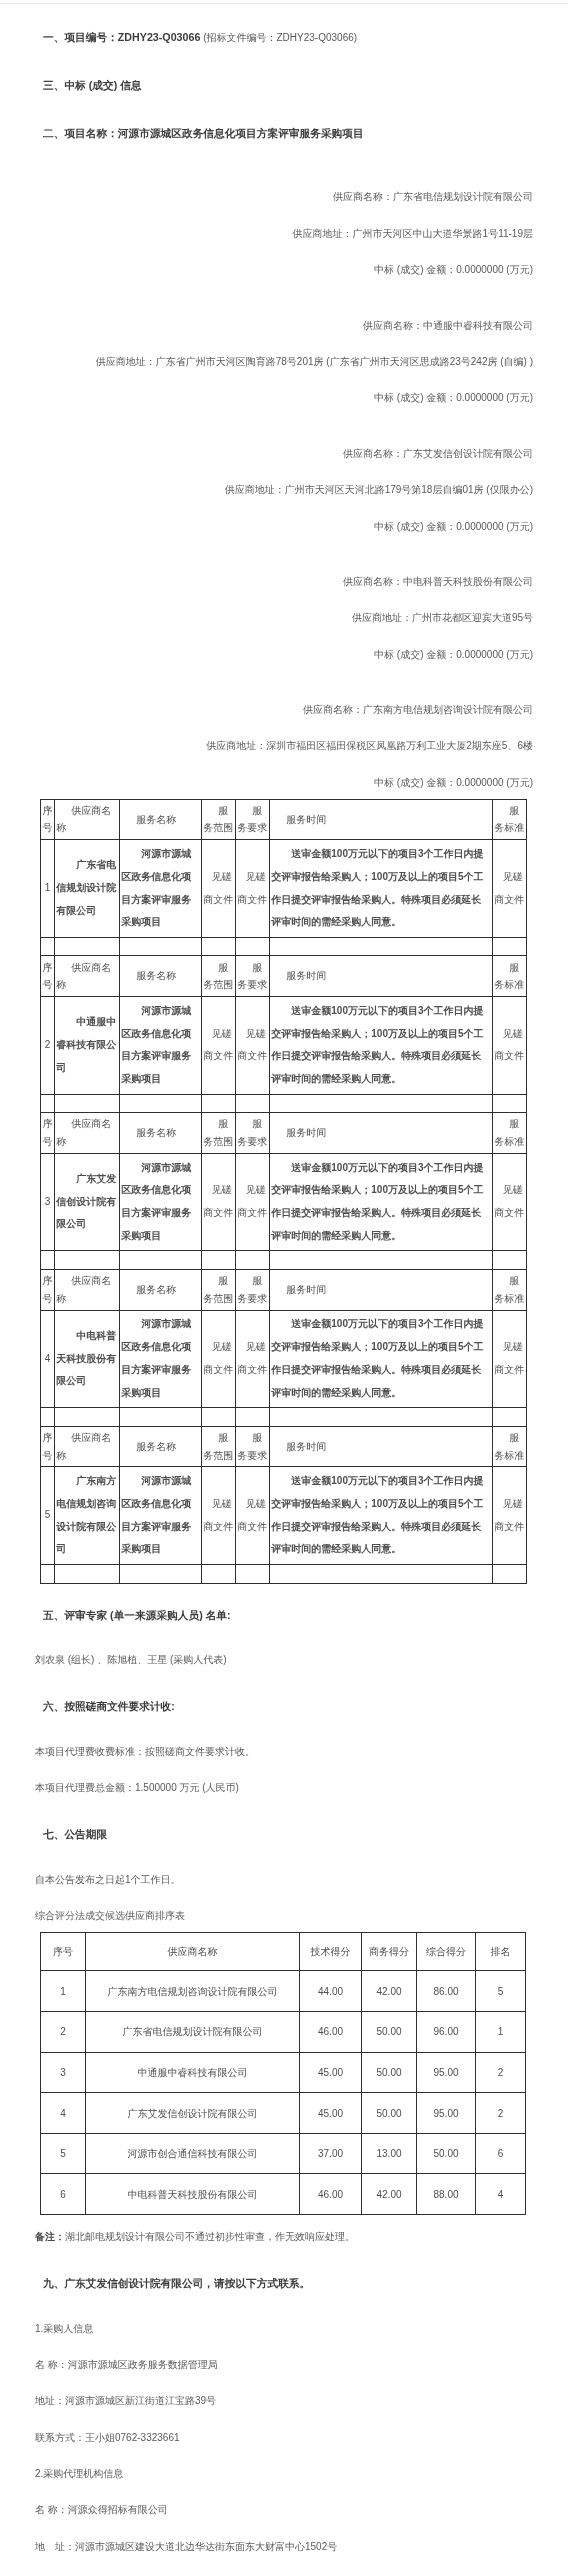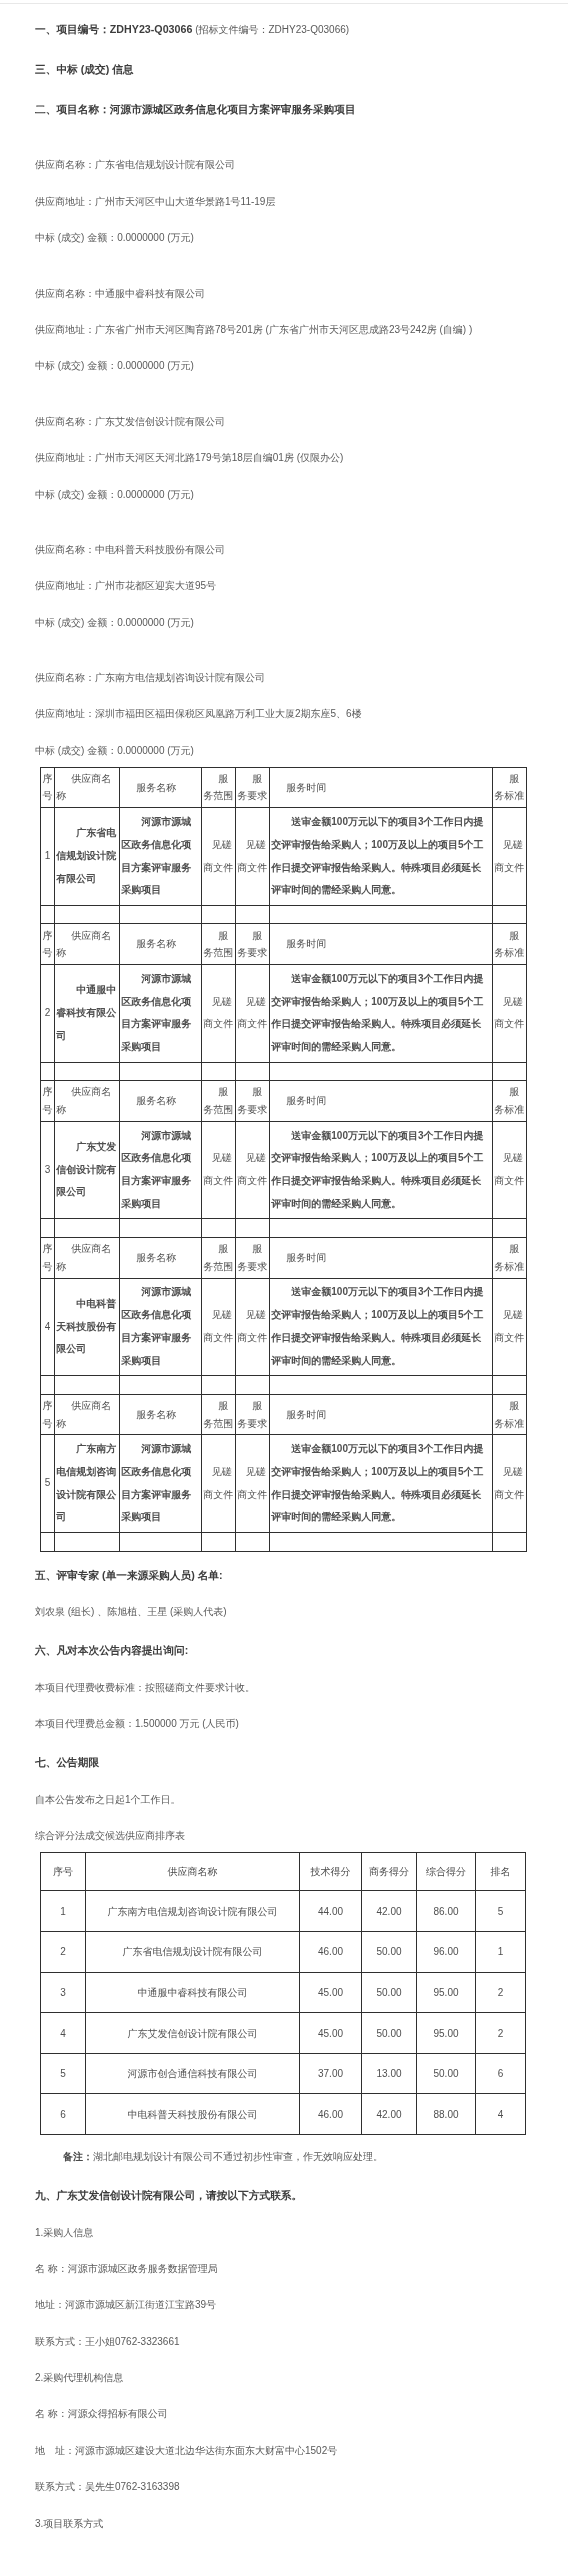--- a/index.html
+++ b/index.html
@@ -2,26 +2,26 @@
 <html style="font-size:10px"><head>
 <meta charset="utf-8">
 <style>
   html,body{margin:0;padding:0;background:#ffffff;}
   .page{
     width:568px;height:2576px;box-sizing:border-box;
     padding:0 35px;position:relative;background:#fff;overflow:hidden;
     font-family:"Liberation Sans","DejaVu Sans",sans-serif;
   }
   .top-rule{position:absolute;top:3.1px;left:0;width:568px;height:0.6px;background:#e8e8e8;}
-  .h{font-size:10.7px;font-weight:700;color:#3d3d3d;line-height:16.4px;margin:0;padding-top:22.7px;}
+  .h{font-size:10.7px;font-weight:700;color:#3d3d3d;line-height:16.4px;margin:8px;padding-top:22.7px;}
   .h-first{padding-top:21.4px;}
   .h-normal{font-weight:400;color:#595959;font-size:10px;}
   .p{font-size:10px;color:#595959;line-height:15px;margin:0;padding-top:21.4px;}
-  .group{padding-top:19px;}
-  .bold{font-weight:700;color:#4a4a4a;margin-left:28px;}
+  .group{padding-top:19px;text-align:right;}
+  .bold{font-weight:700;color:#4a4a4a;}
 
   table{border-collapse:collapse;margin-left:5px;margin-top:8.8px;
         font-family:"Liberation Sans","DejaVu Sans",sans-serif;}
   .grid{border:1.3px solid #2f2f2f;}
   .grid th,.grid td{border:0.6px solid #2f2f2f;font-weight:400;color:#4f4f4f;
         font-size:10px;vertical-align:middle;padding:1.3px;word-break:break-all;}
   
   .subject th{line-height:17.6px;height:37px;text-align:left;text-indent:1.5em;}
   .subject th.c-no{text-indent:0;text-align:center;}
   .subject td{line-height:22.7px;text-align:left;}
@@ -228,21 +228,21 @@
           <td></td>
           <td></td>
           <td></td>
     </tr>
   </tbody>
     </table>
 
   <p class="h" style="padding-top:15px">五、评审专家 (单一来源采购人员) 名单:</p>
   <p class="p">刘农泉 (组长) 、陈旭植、王星 (采购人代表)</p>
 
-  <p class="h">六、凡对本次公告内容提出询问:</p>
+  <p class="h">六、按照磋商文件要求计收:</p>
   <p class="p">本项目代理费收费标准：按照磋商文件要求计收。</p>
   <p class="p">本项目代理费总金额：1.500000 万元 (人民币)</p>
 
   <p class="h">七、公告期限</p>
   <p class="p">自本公告发布之日起1个工作日。</p>
 
   <p class="p">综合评分法成交候选供应商排序表</p>
 
   <table class="grid rank">
     <colgroup>

